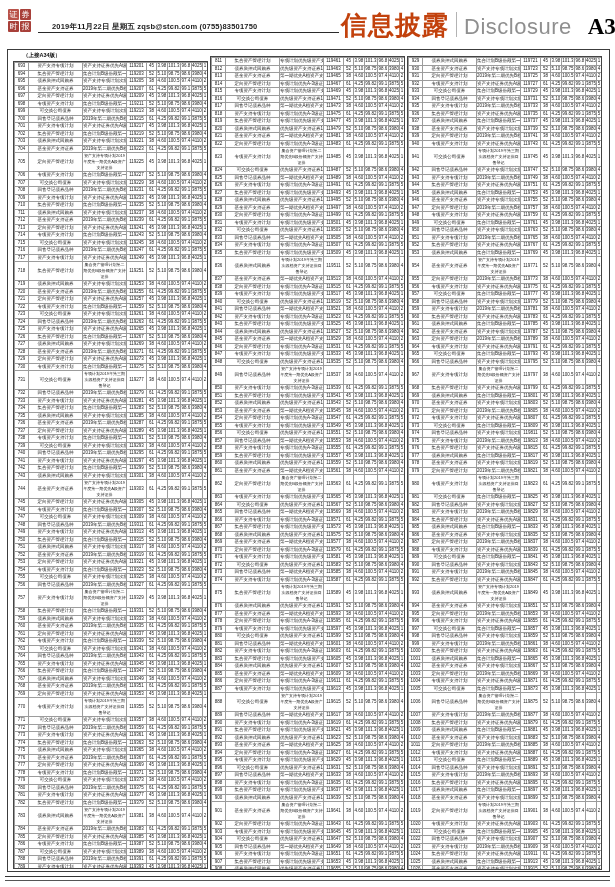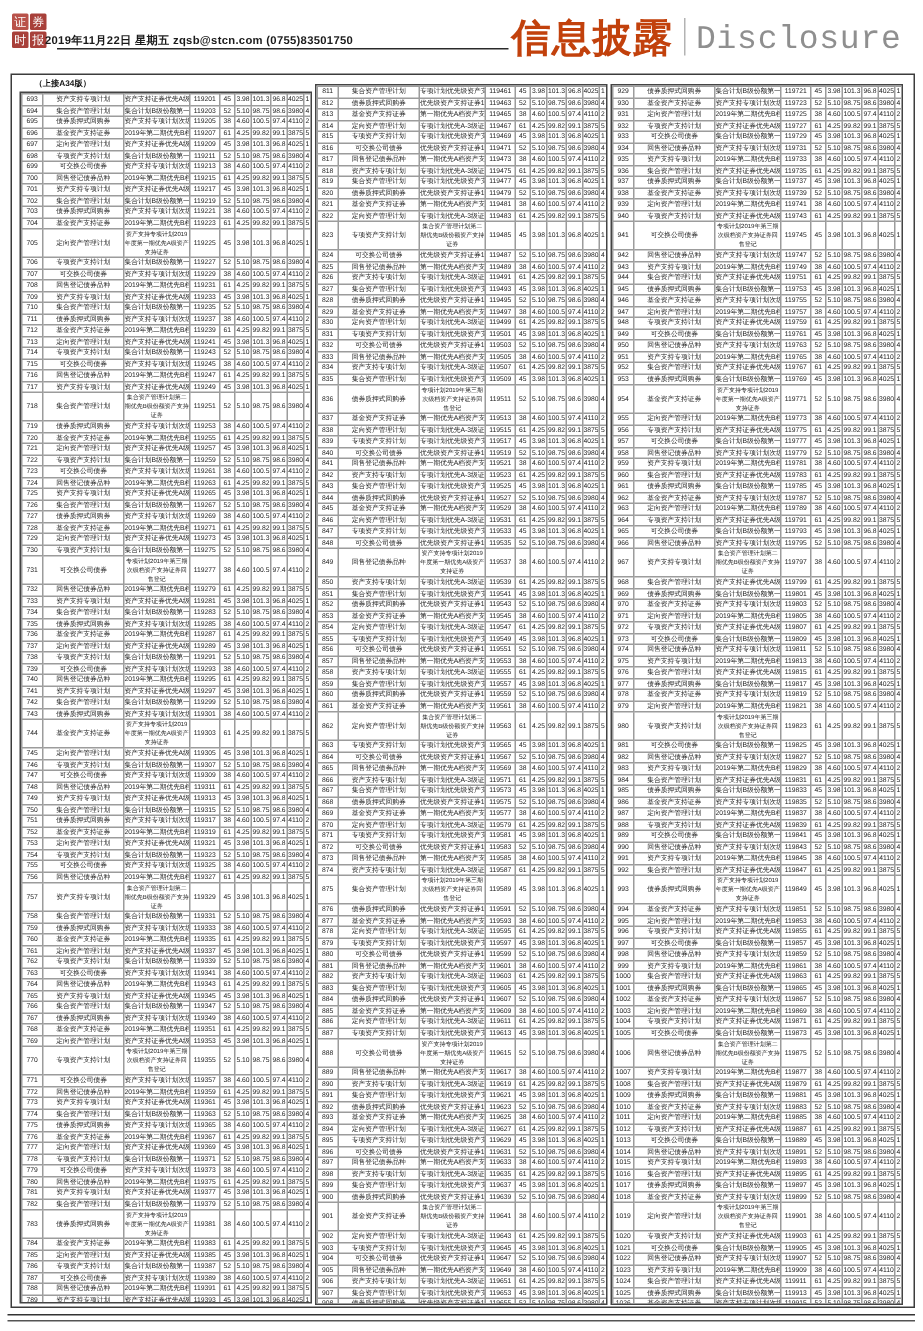--- a/index.html
+++ b/index.html
@@ -5,27 +5,27 @@
   html,body{margin:0;padding:0;background:#fff;}
   .page{position:relative;width:615px;height:887px;background:#ffffff;overflow:hidden;
         font-family:"Liberation Sans","DejaVu Sans",sans-serif;}
 
   
   .logo{position:absolute;left:8px;top:9px;width:25px;height:24px;
         display:grid;grid-template-columns:11px 11px;grid-template-rows:11px 11px;gap:1px;}
   .logo .tile{background:#a8403a;color:#fff;font-size:8px;line-height:11px;text-align:center;
         border-radius:1px;overflow:hidden;}
   .logo .tile.t0{background:#b9524a;}
-  .dateline{position:absolute;left:30px;top:22px;font-size:7.5px;font-weight:700;color:#1b1b1b;
+  .dateline{position:absolute;left:52px;top:22px;font-size:7.5px;font-weight:700;color:#1b1b1b;
         letter-spacing:.2px;white-space:nowrap;}
   .header-rule{position:absolute;left:38px;top:32px;width:301px;height:1px;background:#2a2a2a;}
   .masthead-right{position:absolute;left:341px;top:5px;height:33px;display:flex;align-items:flex-end;}
   .mh-cn{font-size:26px;font-weight:700;color:#c2410c;line-height:1;letter-spacing:1px;white-space:nowrap;}
   .mh-div{width:1px;height:25px;background:#b3b3b3;margin:0 7px 1px 7px;}
-  .mh-en{font-size:22px;color:#8f8f8f;line-height:1.05;letter-spacing:.5px;white-space:nowrap;font-family:Liberation Mono, monospace;}
+  .mh-en{font-size:22px;color:#8f8f8f;line-height:1.05;letter-spacing:.5px;white-space:nowrap;}
   .mh-no{font-family:"Liberation Serif","DejaVu Serif",serif;font-size:23px;font-weight:700;
         color:#000;margin-left:16px;line-height:1;}
 
   
   .outer-box{position:absolute;left:7px;top:49px;width:601px;height:821px;
         border:1px solid #3c3c3c;background:#fff;}
   .cont-note{position:absolute;left:15px;top:2px;font-size:5.5px;font-weight:700;color:#111;
         white-space:nowrap;}
   .grp{position:absolute;overflow:hidden;border:0.5px solid #444;background:#fff;}
   .grp1{left:5px;top:11px;width:193px;height:806px;}

